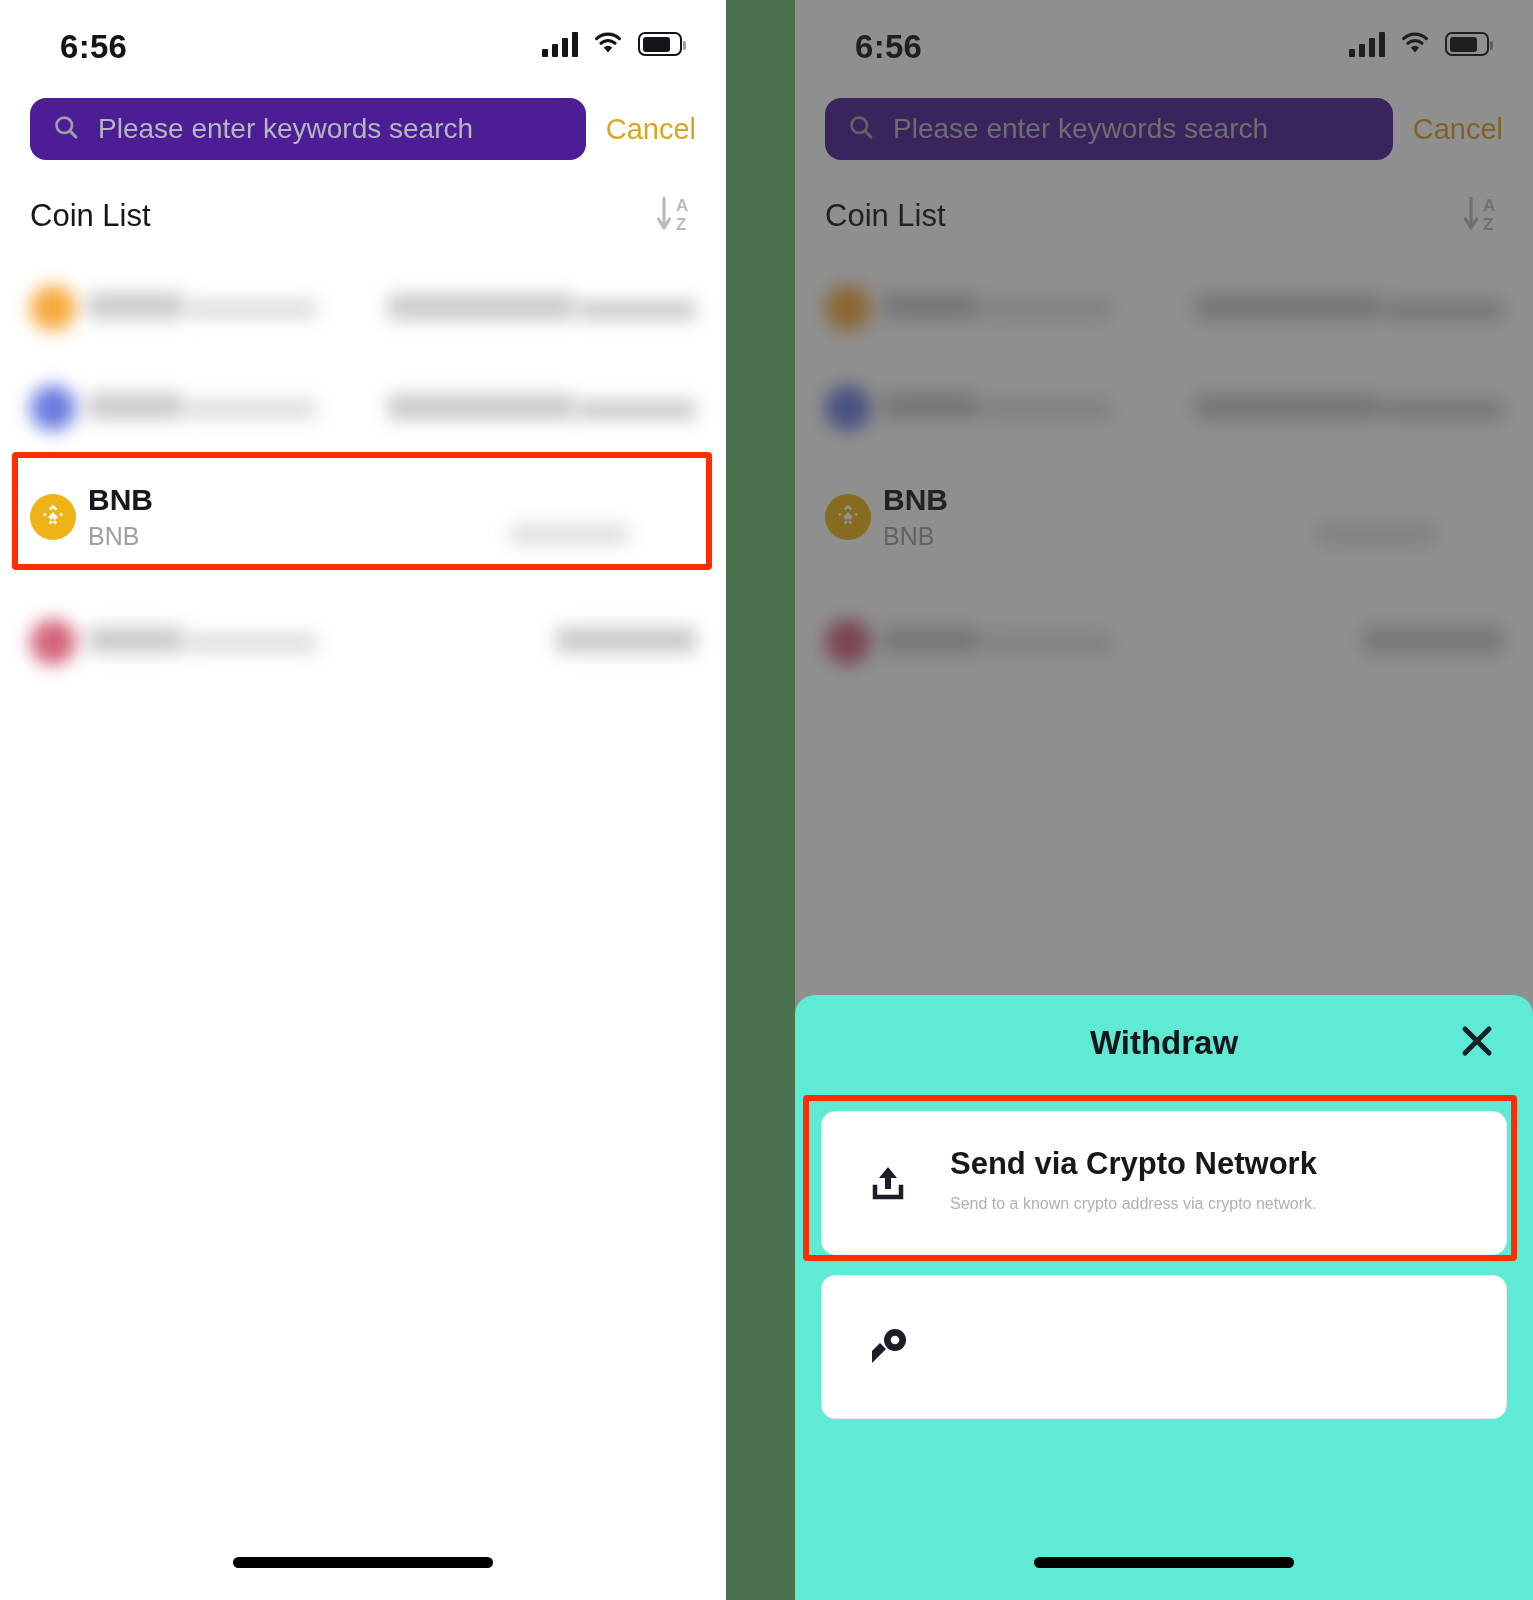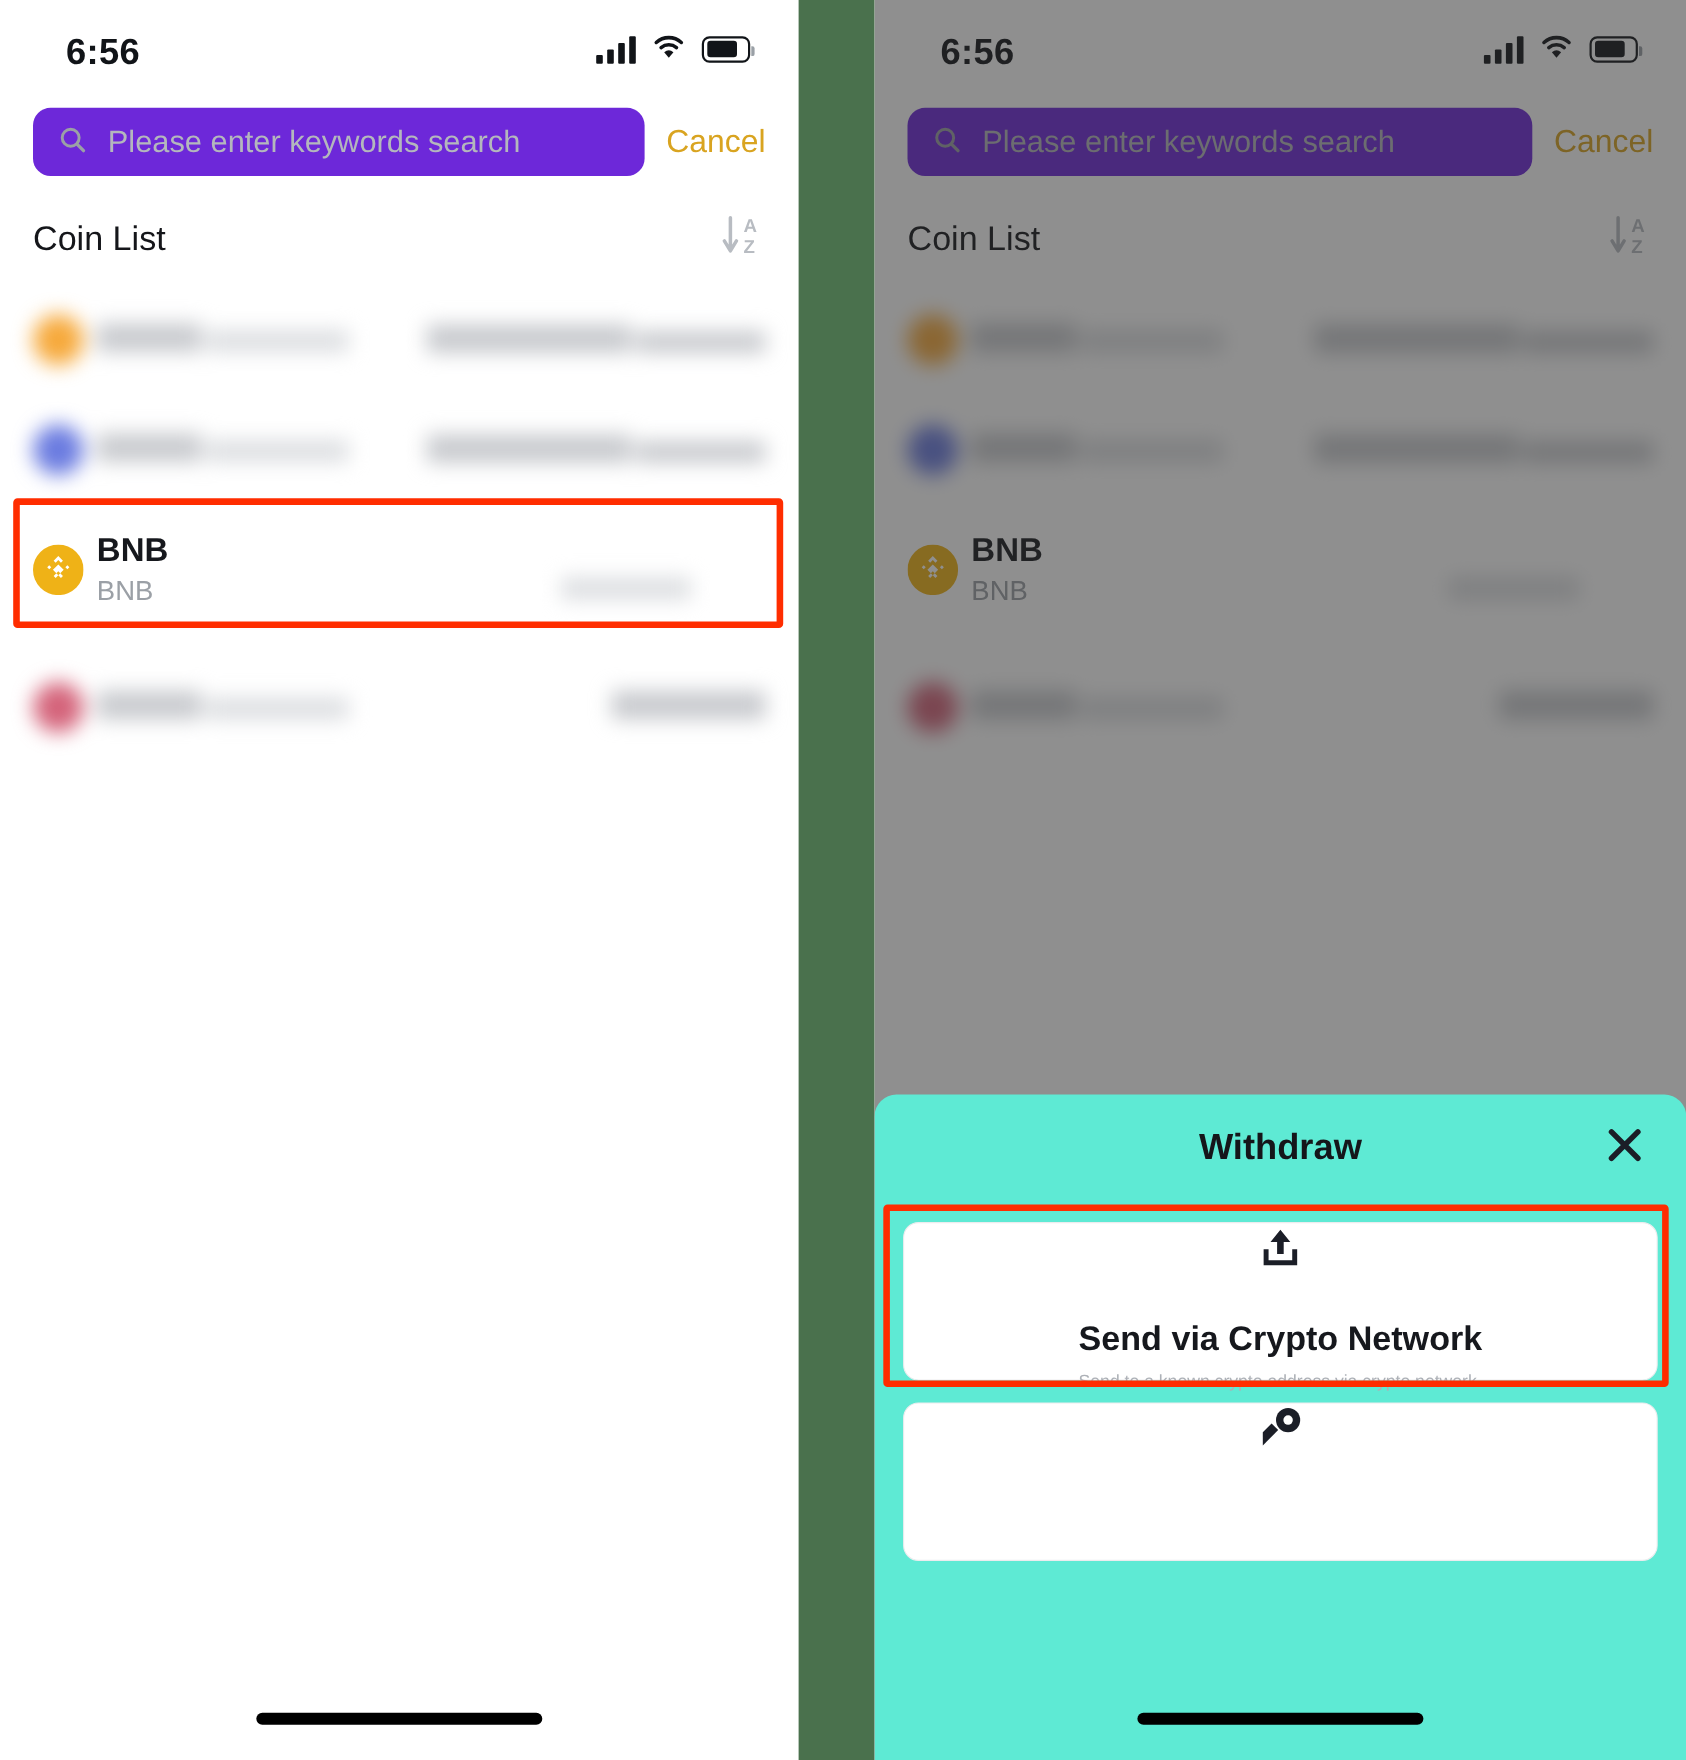--- a/index.html
+++ b/index.html
@@ -81,21 +81,21 @@
   .searchrow {
     display: flex;
     align-items: center;
     padding: 0 30px;
     height: 74px;
     gap: 14px;
   }
   .searchfield {
     flex: 1;
     height: 62px;
-    background: #6d28d9;
+    background: #4c1d95;
     border-radius: 16px;
     display: flex;
     align-items: center;
     padding: 0 22px;
     gap: 18px;
   }
   .search-ph {
     font-size: 28px;
     color: #b4b7bd;
     font-weight: 400;
@@ -227,21 +227,20 @@
   .opt {
     border: 1.5px solid #ececee;
     border-radius: 14px;
     height: 144px;
     display: flex;
     align-items: center;
     padding: 0 44px;
     gap: 40px;
     margin-top: 20px;
     background: #fff;
-    flex-direction: column;
   }
   .opt-icon { flex: 0 0 44px; width: 44px; height: 44px; }
   .opt-title {
     font-size: 31px;
     font-weight: 700;
     color: #16181d;
     line-height: 42px;
   }
   .opt-desc {
     font-size: 16px;

